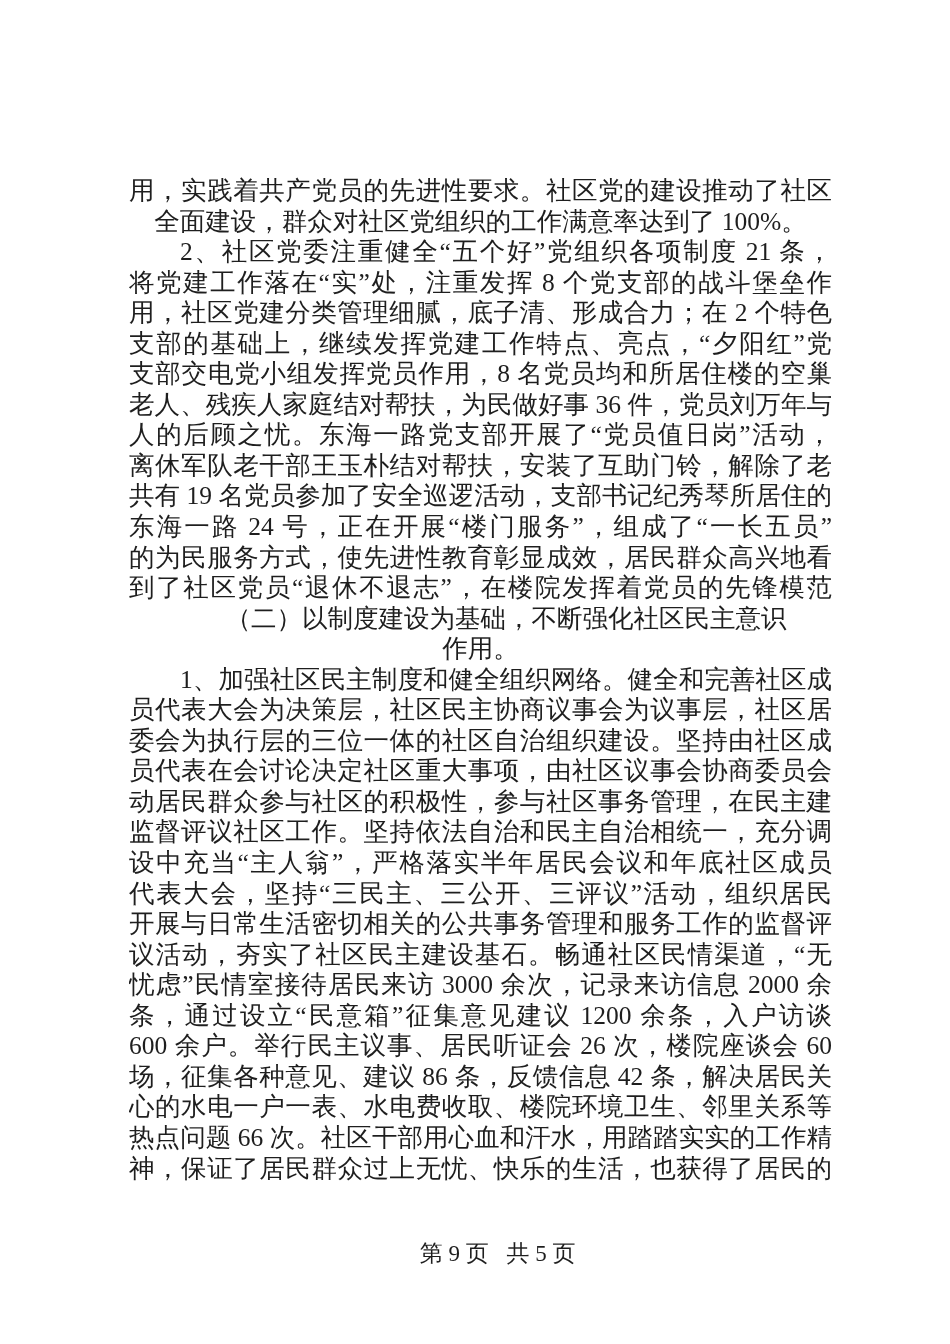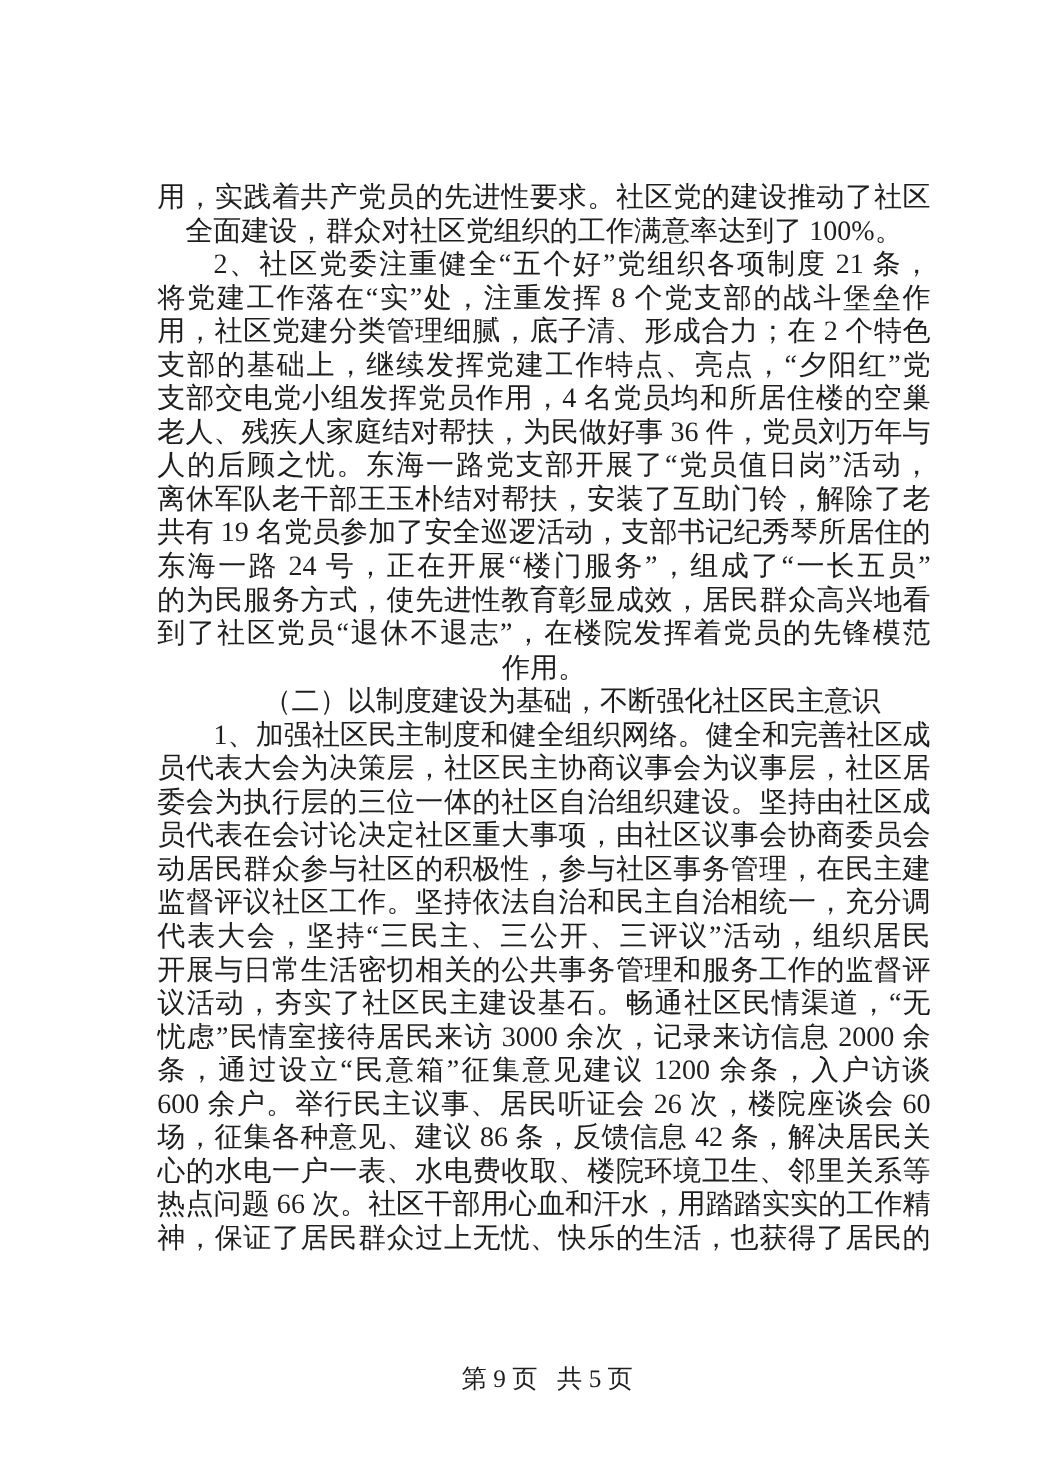--- a/index.html
+++ b/index.html
@@ -8,23 +8,22 @@
     width: 950px;
     height: 1344px;
     background: #ffffff;
     overflow: hidden;
     font-family: "Liberation Serif", "DejaVu Serif", serif;
     color: #1e1e1e;
   }
   .text-block {
     position: absolute;
     left: 129px;
-    top: 164px;
+    top: 176px;
     width: 703px;
-    margin-left: 14px;
   }
   .line {
     box-sizing: border-box;
     width: 703px;
     height: 30.55px;
     line-height: 30.55px;
     font-size: 25.5px;
     overflow: hidden;
     text-align: justify;
     text-align-last: justify;
@@ -53,36 +52,37 @@
 <body>
 
 <div class="page">
   <div class="text-block">
     <div class="line full">用，实践着共产党员的先进性要求。社区党的建设推动了社区</div>
     <div class="line end">全面建设，群众对社区党组织的工作满意率达到了 100%。</div>
     <div class="line full indent">2、社区党委注重健全“五个好”党组织各项制度 21 条，</div>
     <div class="line full">将党建工作落在“实”处，注重发挥 8 个党支部的战斗堡垒作</div>
     <div class="line full">用，社区党建分类管理细腻，底子清、形成合力；在 2 个特色</div>
     <div class="line full">支部的基础上，继续发挥党建工作特点、亮点，“夕阳红”党</div>
-    <div class="line full">支部交电党小组发挥党员作用，4 名党员均和所居住楼的空巢</div>
+    <div class="line full">支部交电党小组发挥党员作用，8 名党员均和所居住楼的空巢</div>
     <div class="line full">老人、残疾人家庭结对帮扶，为民做好事 36 件，党员刘万年与</div>
     <div class="line full">人的后顾之忧。东海一路党支部开展了“党员值日岗”活动，</div>
     <div class="line full">离休军队老干部王玉朴结对帮扶，安装了互助门铃，解除了老</div>
     <div class="line full">共有 19 名党员参加了安全巡逻活动，支部书记纪秀琴所居住的</div>
     <div class="line full">东海一路 24 号，正在开展“楼门服务”，组成了“一长五员”</div>
     <div class="line full">的为民服务方式，使先进性教育彰显成效，居民群众高兴地看</div>
     <div class="line full">到了社区党员“退休不退志”，在楼院发挥着党员的先锋模范</div>
+    <div class="line end indent">（二）以制度建设为基础，不断强化社区民主意识</div>
     <div class="line end">作用。</div>
-    <div class="line end indent">（二）以制度建设为基础，不断强化社区民主意识</div>
     <div class="line full indent">1、加强社区民主制度和健全组织网络。健全和完善社区成</div>
     <div class="line full">员代表大会为决策层，社区民主协商议事会为议事层，社区居</div>
     <div class="line full">委会为执行层的三位一体的社区自治组织建设。坚持由社区成</div>
     <div class="line full">员代表在会讨论决定社区重大事项，由社区议事会协商委员会</div>
     <div class="line full">动居民群众参与社区的积极性，参与社区事务管理，在民主建</div>
     <div class="line full">监督评议社区工作。坚持依法自治和民主自治相统一，充分调</div>
+    <div class="line full">设中充当“主人翁”，严格落实半年居民会议和年底社区成员</div>
     <div class="line full">代表大会，坚持“三民主、三公开、三评议”活动，组织居民</div>
     <div class="line full">开展与日常生活密切相关的公共事务管理和服务工作的监督评</div>
     <div class="line full">议活动，夯实了社区民主建设基石。畅通社区民情渠道，“无</div>
     <div class="line full">忧虑”民情室接待居民来访 3000 余次，记录来访信息 2000 余</div>
     <div class="line full">条，通过设立“民意箱”征集意见建议 1200 余条，入户访谈</div>
     <div class="line full">600 余户。举行民主议事、居民听证会 26 次，楼院座谈会 60 余</div>
     <div class="line full">场，征集各种意见、建议 86 条，反馈信息 42 条，解决居民关</div>
     <div class="line full">心的水电一户一表、水电费收取、楼院环境卫生、邻里关系等</div>
     <div class="line full">热点问题 66 次。社区干部用心血和汗水，用踏踏实实的工作精</div>
     <div class="line full">神，保证了居民群众过上无忧、快乐的生活，也获得了居民的</div>

